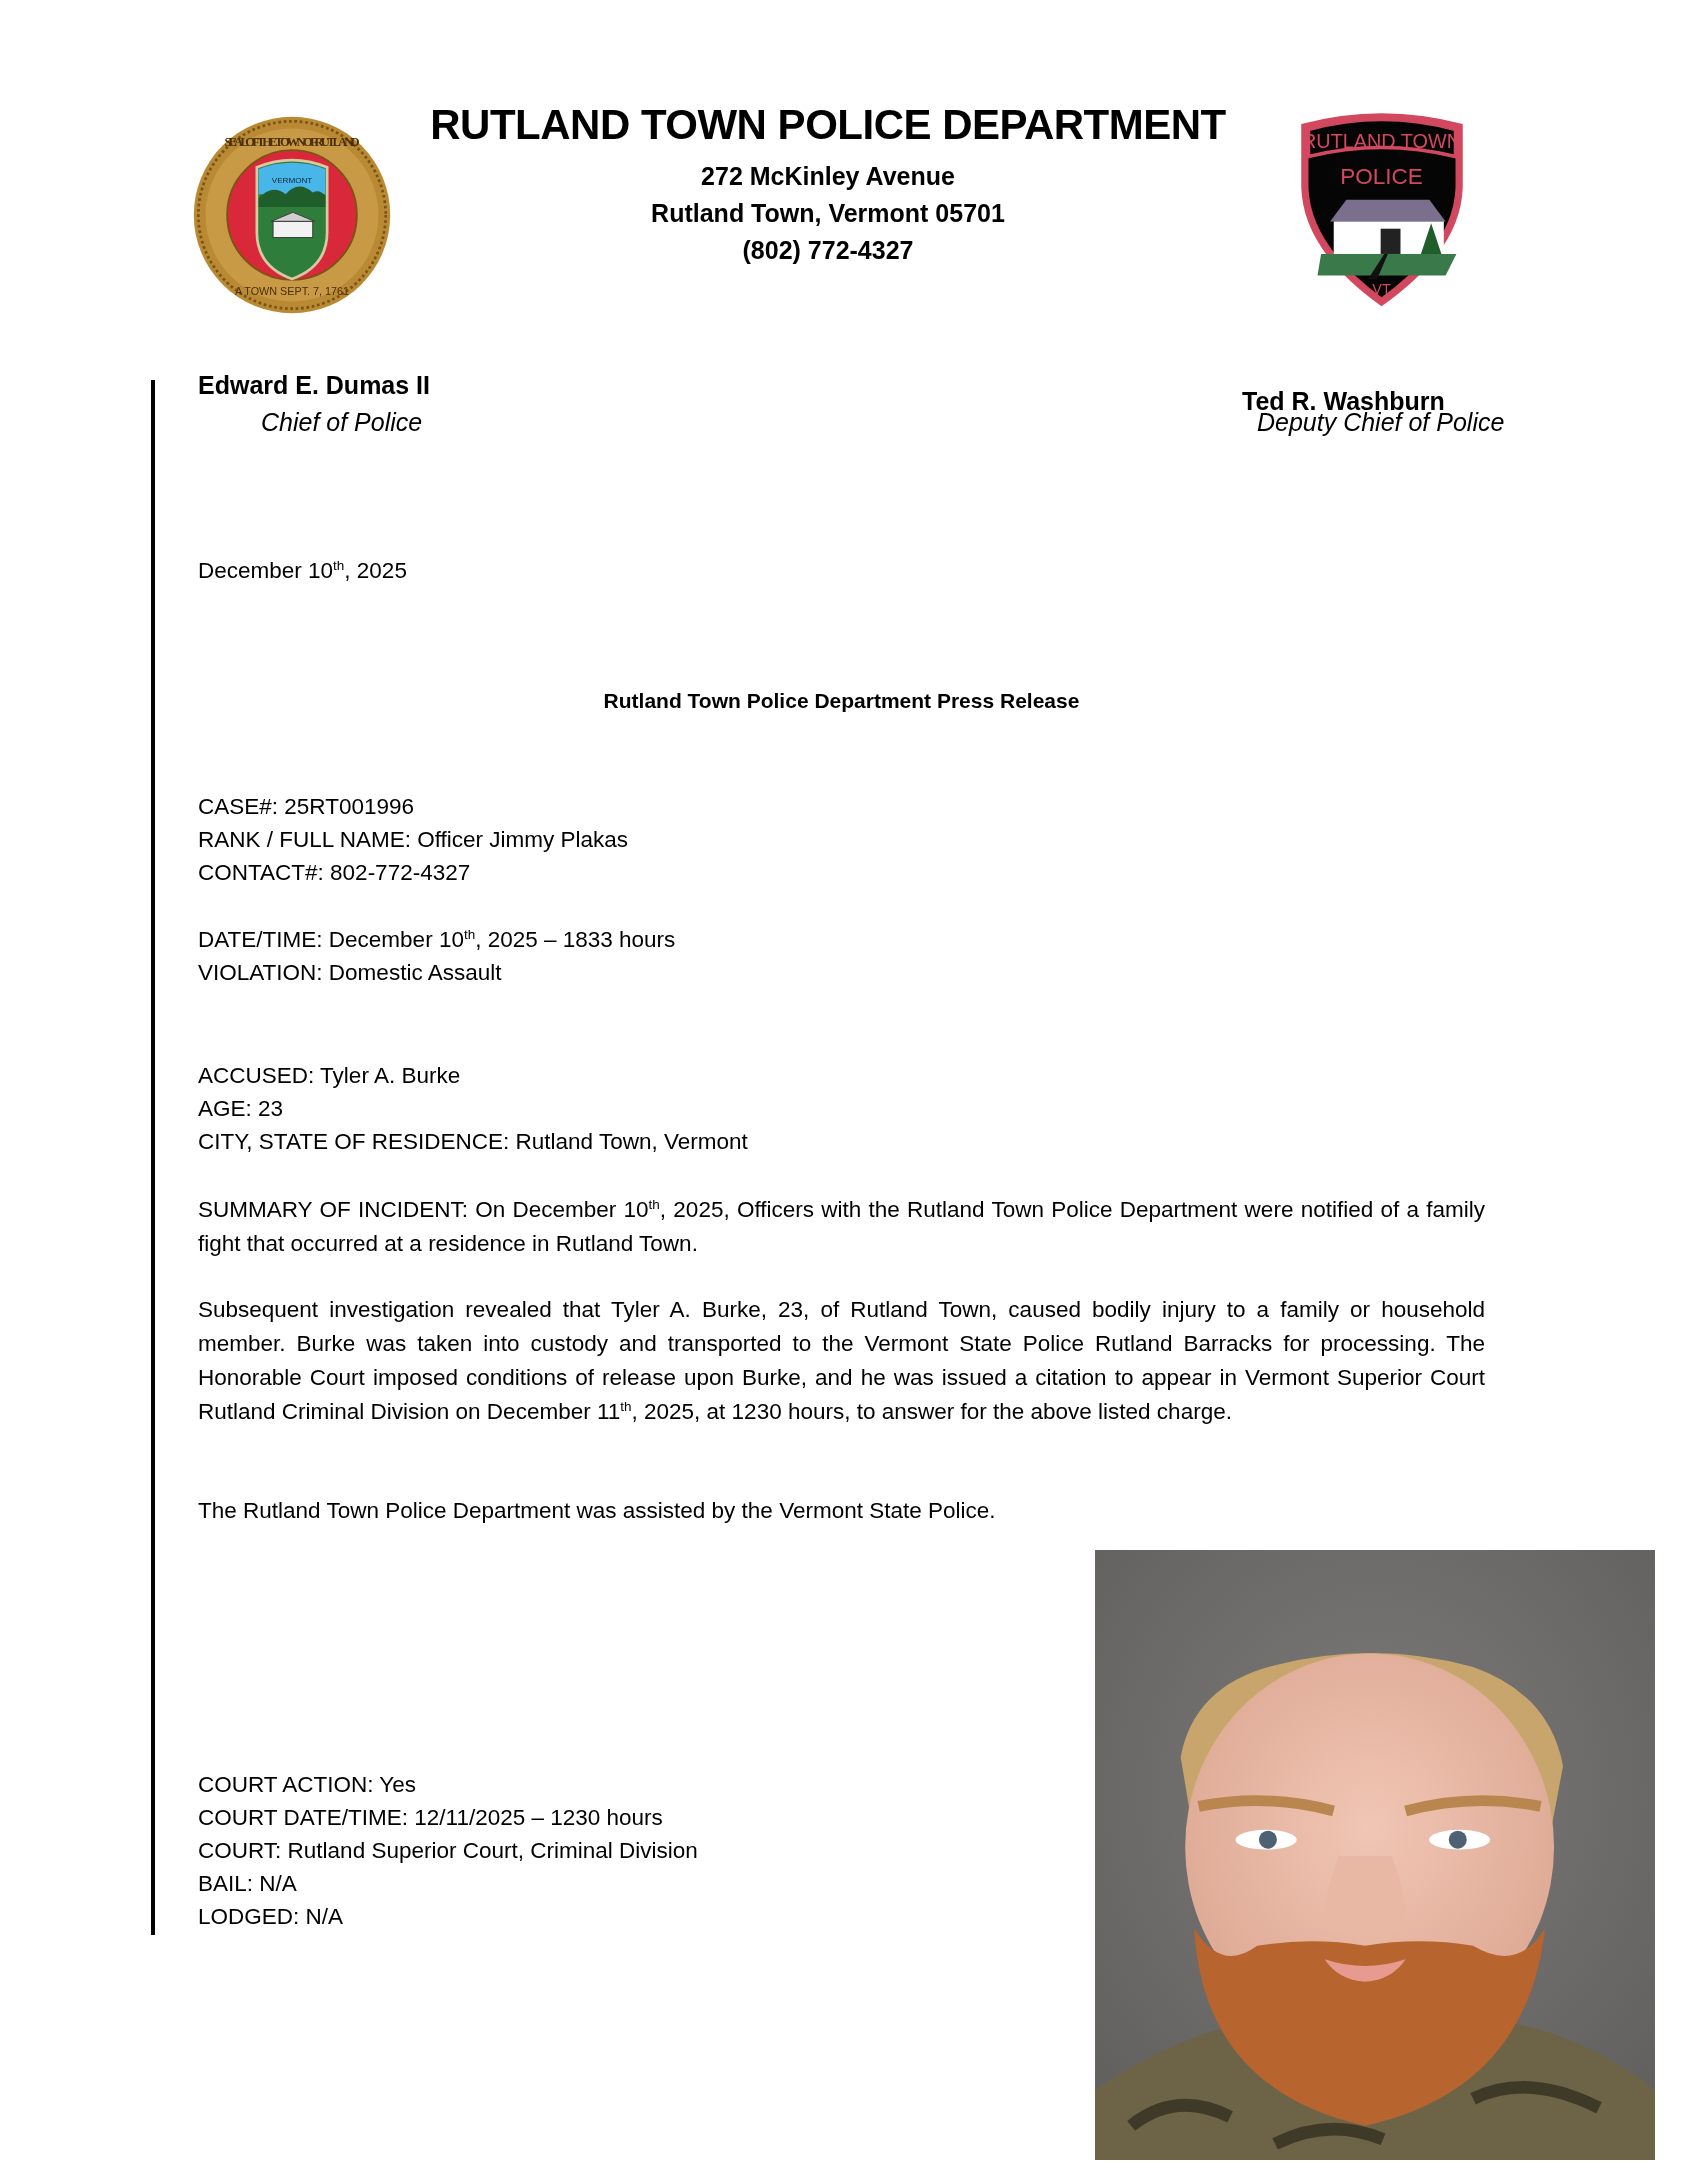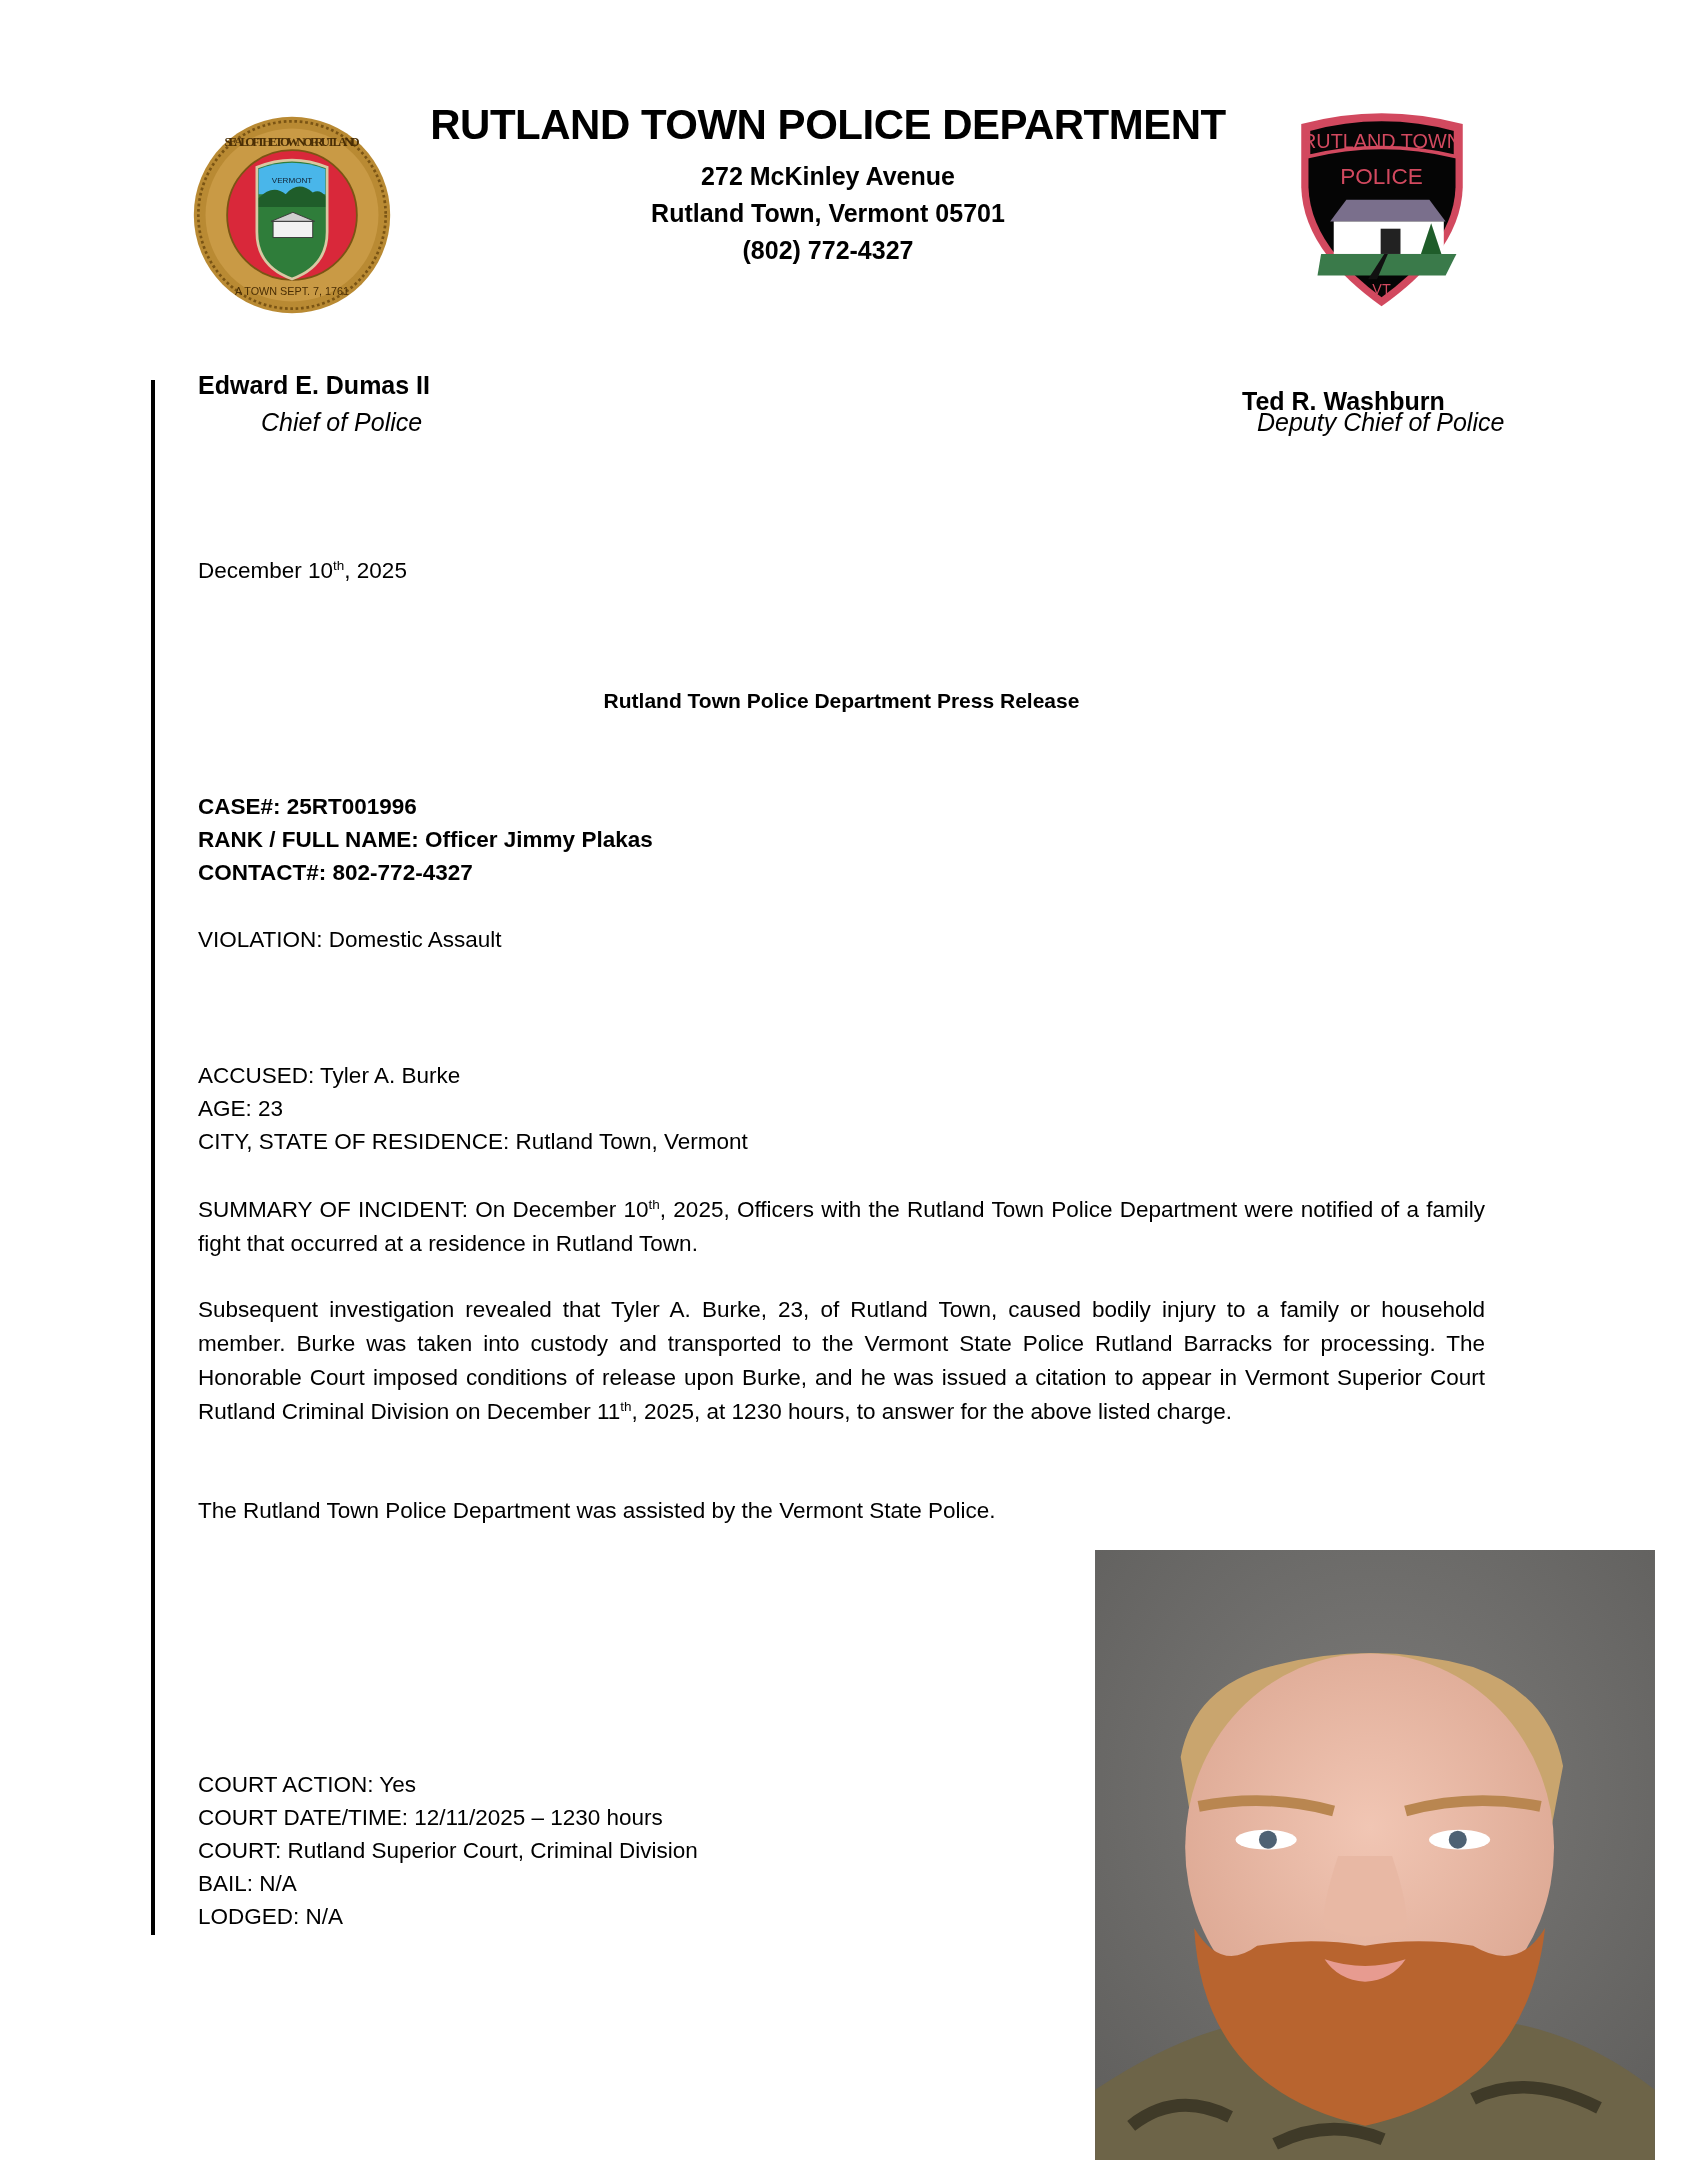--- a/index.html
+++ b/index.html
@@ -37,21 +37,21 @@
     .deputy-title { left: 1221px; top: 408px; }
 
     
     .txt { font-size: 22.5px; line-height: 33px; white-space: nowrap; }
     .date-line { left: 198px; top: 554px; }
     .press-title {
       left: 450px; top: 689px; width: 783px; text-align: center;
       font-size: 21px; font-weight: bold;
     }
     .block { left: 198px; }
-    .b1 { top: 790px; font-weight: bold; }
+    .b1 { top: 790px; }
     .b2 { top: 923px; }
     .b3 { top: 1059px; }
     .para { left: 198px; width: 1287px; font-size: 22.5px; line-height: 34px; text-align: justify; }
     .p1 { top: 1193px; }
     .p2 { top: 1293px; }
     .p3 { top: 1494px; }
     .b4 { top: 1768px; }
     sup { font-size: 13.5px; line-height: 0; vertical-align: super; }
 
     .line { display: block; }
@@ -113,20 +113,21 @@
 
 <div class="abs press-title">Rutland Town Police Department Press Release</div>
 
 <div class="abs txt block b1">
   <span class="line">CASE#: 25RT001996</span>
   <span class="line">RANK / FULL NAME: Officer Jimmy Plakas</span>
   <span class="line">CONTACT#: 802-772-4327</span>
 </div>
 
 <div class="abs txt block b2">
+  <span class="line"><span>DATE/TIME: December 10</span><sup>th</sup><span>, 2025 – 1833 hours</span></span>
   <span class="line">VIOLATION: Domestic Assault</span>
 </div>
 
 <div class="abs txt block b3">
   <span class="line">ACCUSED: Tyler A. Burke</span>
   <span class="line">AGE: 23</span>
   <span class="line">CITY, STATE OF RESIDENCE: Rutland Town, Vermont</span>
 </div>
 
 <div class="abs para p1"><span>SUMMARY OF INCIDENT: On December 10</span><sup>th</sup><span>, 2025, Officers with the Rutland Town Police Department were notified of a family fight that occurred at a residence in Rutland Town.</span></div>

